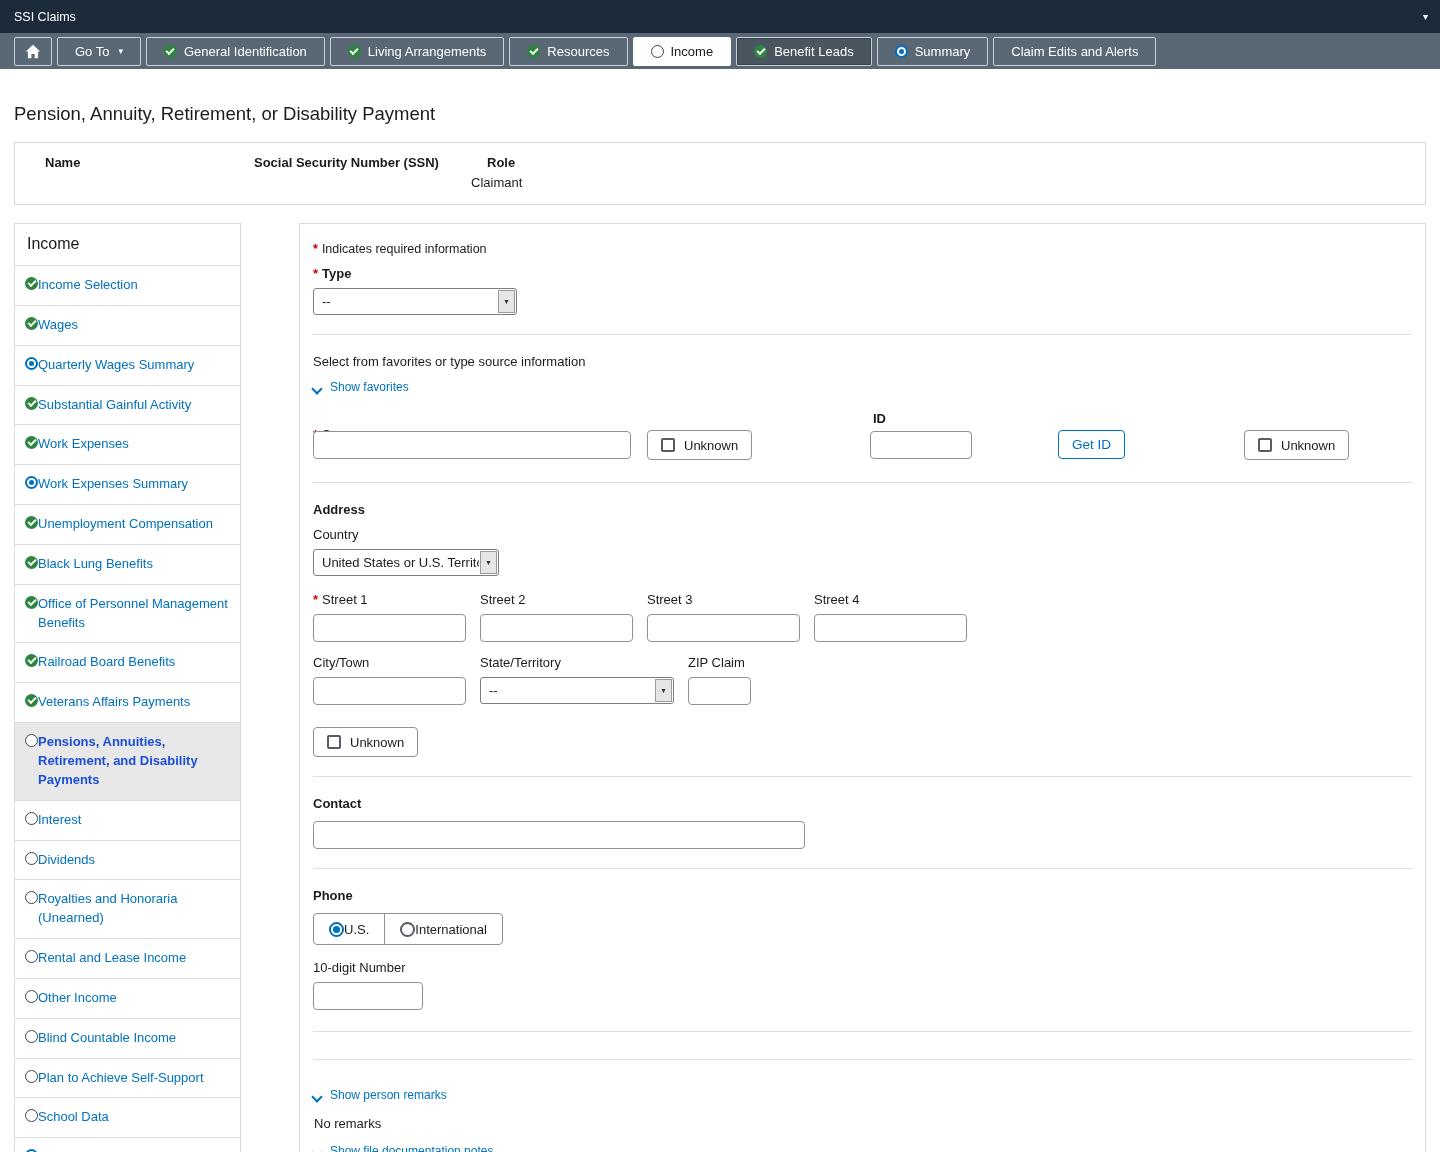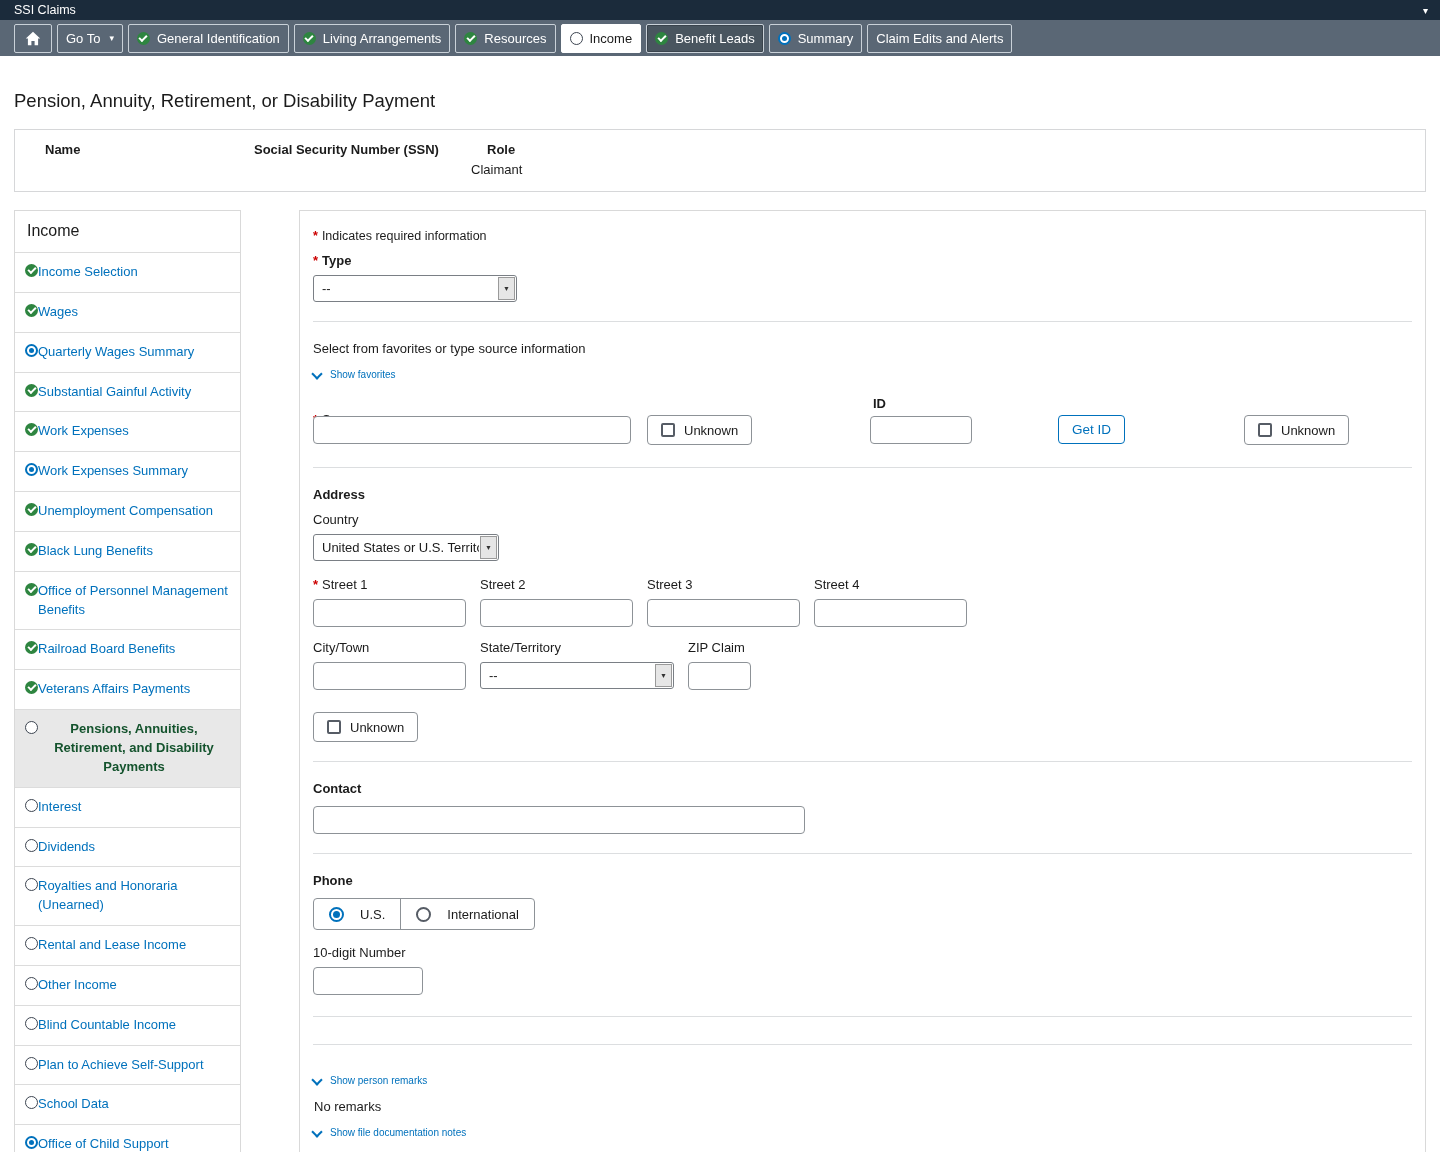--- a/index.html
+++ b/index.html
@@ -3,33 +3,33 @@
 <meta charset="utf-8">
 <style>
   * { box-sizing: border-box; }
   html,body { margin:0; padding:0; }
   body {
     width:1440px; min-height:1152px; background:#fff; color:#1b1b1b;
     font-family:"Liberation Sans", sans-serif; font-size:13px;
   }
   
   .topbar {
-    height:20px; background:var(--topbar_bg,#1b2b3b); color:#fff;
+    height:33px; background:var(--topbar_bg,#1b2b3b); color:#fff;
     display:flex; align-items:center; justify-content:space-between;
     padding:0 12px 0 14px; font-size:12.5px;
   }
   .topbar-caret { font-size:10px; cursor:pointer; }
   
   .navbar {
     height:36px; background:var(--navbar_bg,#5a6775);
     display:flex; align-items:center; gap:5px; padding-left:14px;
   }
   .nav-btn {
     height:29px; display:inline-flex; align-items:center; gap:7px;
-    padding:0 8px; background:transparent; border:1px solid #c9d1d8;
+    padding:0 17px; background:transparent; border:1px solid #c9d1d8;
     color:#fff; font-size:13px; font-family:inherit; border-radius:2px; cursor:pointer;
   }
   .nav-btn.home { width:38px; justify-content:center; padding:0; }
   .nav-btn .caret { font-size:9px; margin-left:2px; }
   .tab.current { background:#fff; color:#1b1b1b; border-color:#fff; }
   .tab.pressed { background:var(--tab_pressed_bg,#49555f); box-shadow: inset 0 0 0 1px #39434c; }
   
   .ic { width:13px; height:13px; border-radius:50%; display:inline-block; position:relative; flex:none; }
   .ic-check { background:var(--success,#2e8540); }
   .ic-check::after {
@@ -55,21 +55,21 @@
   .content { display:flex; align-items:flex-start; margin-top:18px; }
   .sidebar { width:227px; border:1px solid #d9d9d9; flex:none; }
   .sidebar-title { font-size:16px; padding:11px 12px 12px; }
   .side-item {
     display:flex; padding:10px 10px; border-top:1px solid #dcdcdc;
     align-items:flex-start; cursor:pointer;
   }
   .side-item .ic { margin-top:1px; }
   .side-label { color:var(--accent,#0071bc); line-height:1.45; }
   .side-item.current { background:var(--sidebar_current_bg,#e8e8e8); }
-  .side-item.current .side-label { color:#14532d; font-weight:bold;text-align:center; }
+  .side-item.current .side-label { color:#1d4ed8; font-weight:bold; }
   
   .panel { flex:1; border:1px solid #d9d9d9; margin-left:58px; padding:16px 13px 38px; }
   .panel hr { border:none; border-top:1px solid #dcdee0; margin:19px 0; }
   .req { color:var(--required,#cc0000); margin-right:4px; font-weight:bold; }
   .req-note { font-size:12.5px; margin:2px 0 10px; }
   .fld-label { display:block; margin-bottom:7px; font-size:13px; }
   .fld-label.bold { font-weight:bold; }
   .heading { font-weight:bold; font-size:13px; margin:0 0 10px; }
   
   .select {
@@ -88,43 +88,43 @@
     font:inherit; padding:0 8px; width:100%;
   }
   
   .unknown-box {
     display:inline-flex; align-items:center; gap:9px; border:1px solid #8d9297;
     border-radius:4px; padding:0 13px; height:30px; background:#fff; cursor:pointer;
   }
   .cb { width:14px; height:14px; border:2px solid #565c65; border-radius:2px; background:#fff; flex:none; }
   
   .chev-link {
-    display:inline-flex; align-items:center; gap:8px; color:var(--accent,#0071bc);
-    font-size:10px; cursor:pointer;
+    display:inline-flex; align-items:flex-end; gap:8px; color:var(--accent,#0071bc);
+    font-size:12px; cursor:pointer;
   }
   .chev { width:9px; height:9px; position:relative; flex:none; }
   .chev::before {
     content:""; position:absolute; left:0; top:0; width:6px; height:6px;
     border-right:2.4px solid var(--accent,#0071bc); border-bottom:2.4px solid var(--accent,#0071bc);
     transform:rotate(45deg);
   }
   
   .row-sourceid { position:relative; height:52px; margin-top:2px; }
   .row-sourceid .abs { position:absolute; }
   
   .btn-outline {
     border:1px solid var(--accent,#0071bc); color:var(--accent,#0071bc); background:#fff;
     font:inherit; font-size:13.5px; padding:6px 13px; border-radius:4px; cursor:pointer;
   }
   
   .seg-group {
     display:inline-flex; border:1px solid #8d9297; border-radius:4px;
     overflow:hidden; height:32px; background:#fff;
   }
-  .seg { display:flex; align-items:center; gap:16px; padding:0 15px; cursor:pointer;justify-content:center; }
+  .seg { display:flex; align-items:center; gap:0; padding:0 15px; cursor:pointer;justify-content:center; }
   .seg + .seg { border-left:1px solid #8d9297; }
   .radio { width:15px; height:15px; border:2px solid #565c65; border-radius:50%; position:relative; flex:none; }
   .radio.sel { border-color:var(--accent,#0071bc); }
   .radio.sel::after {
     content:""; position:absolute; left:2px; top:2px; right:2px; bottom:2px;
     border-radius:50%; background:var(--accent,#0071bc);
   }
   
   .street-grid { display:grid; grid-template-columns:repeat(4,153px); column-gap:14px; margin-top:16px; }
   .city-grid { display:grid; grid-template-columns:153px 194px 63px; column-gap:14px; margin-top:13px; }

